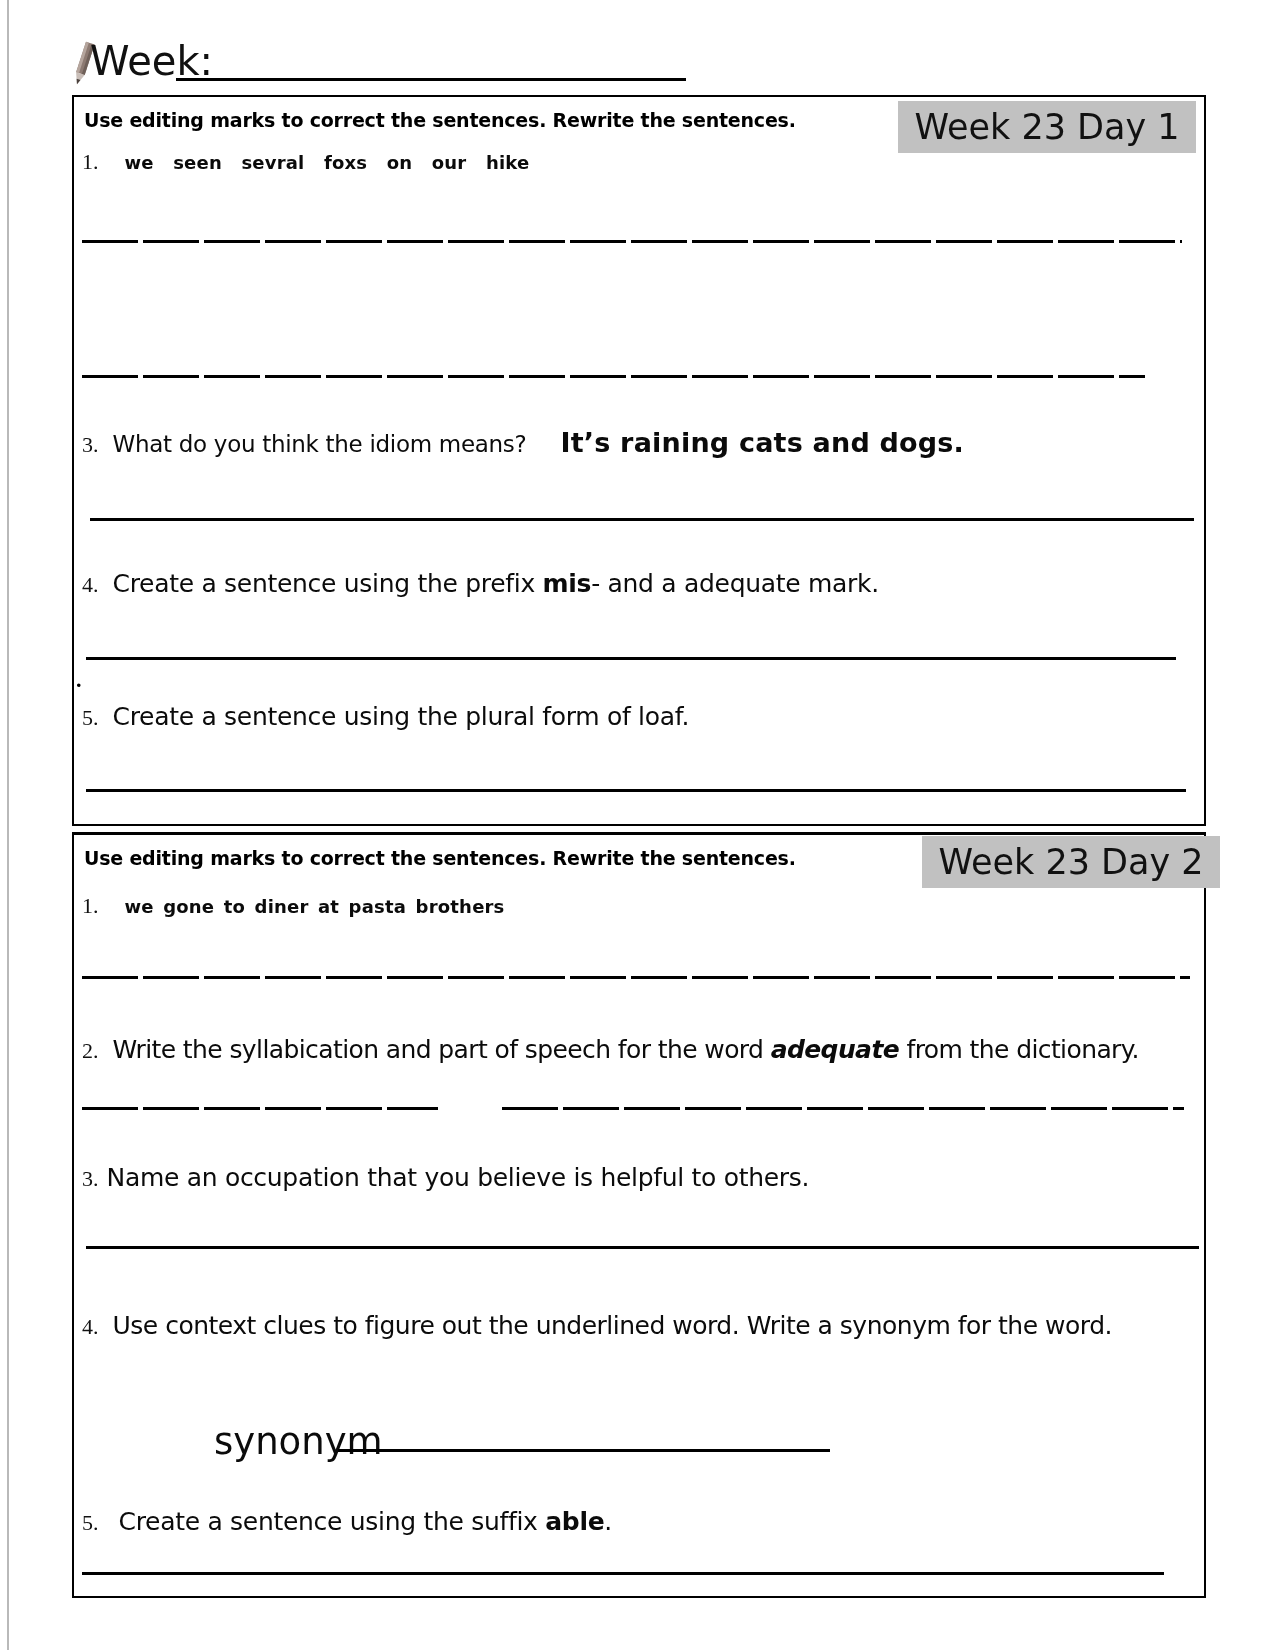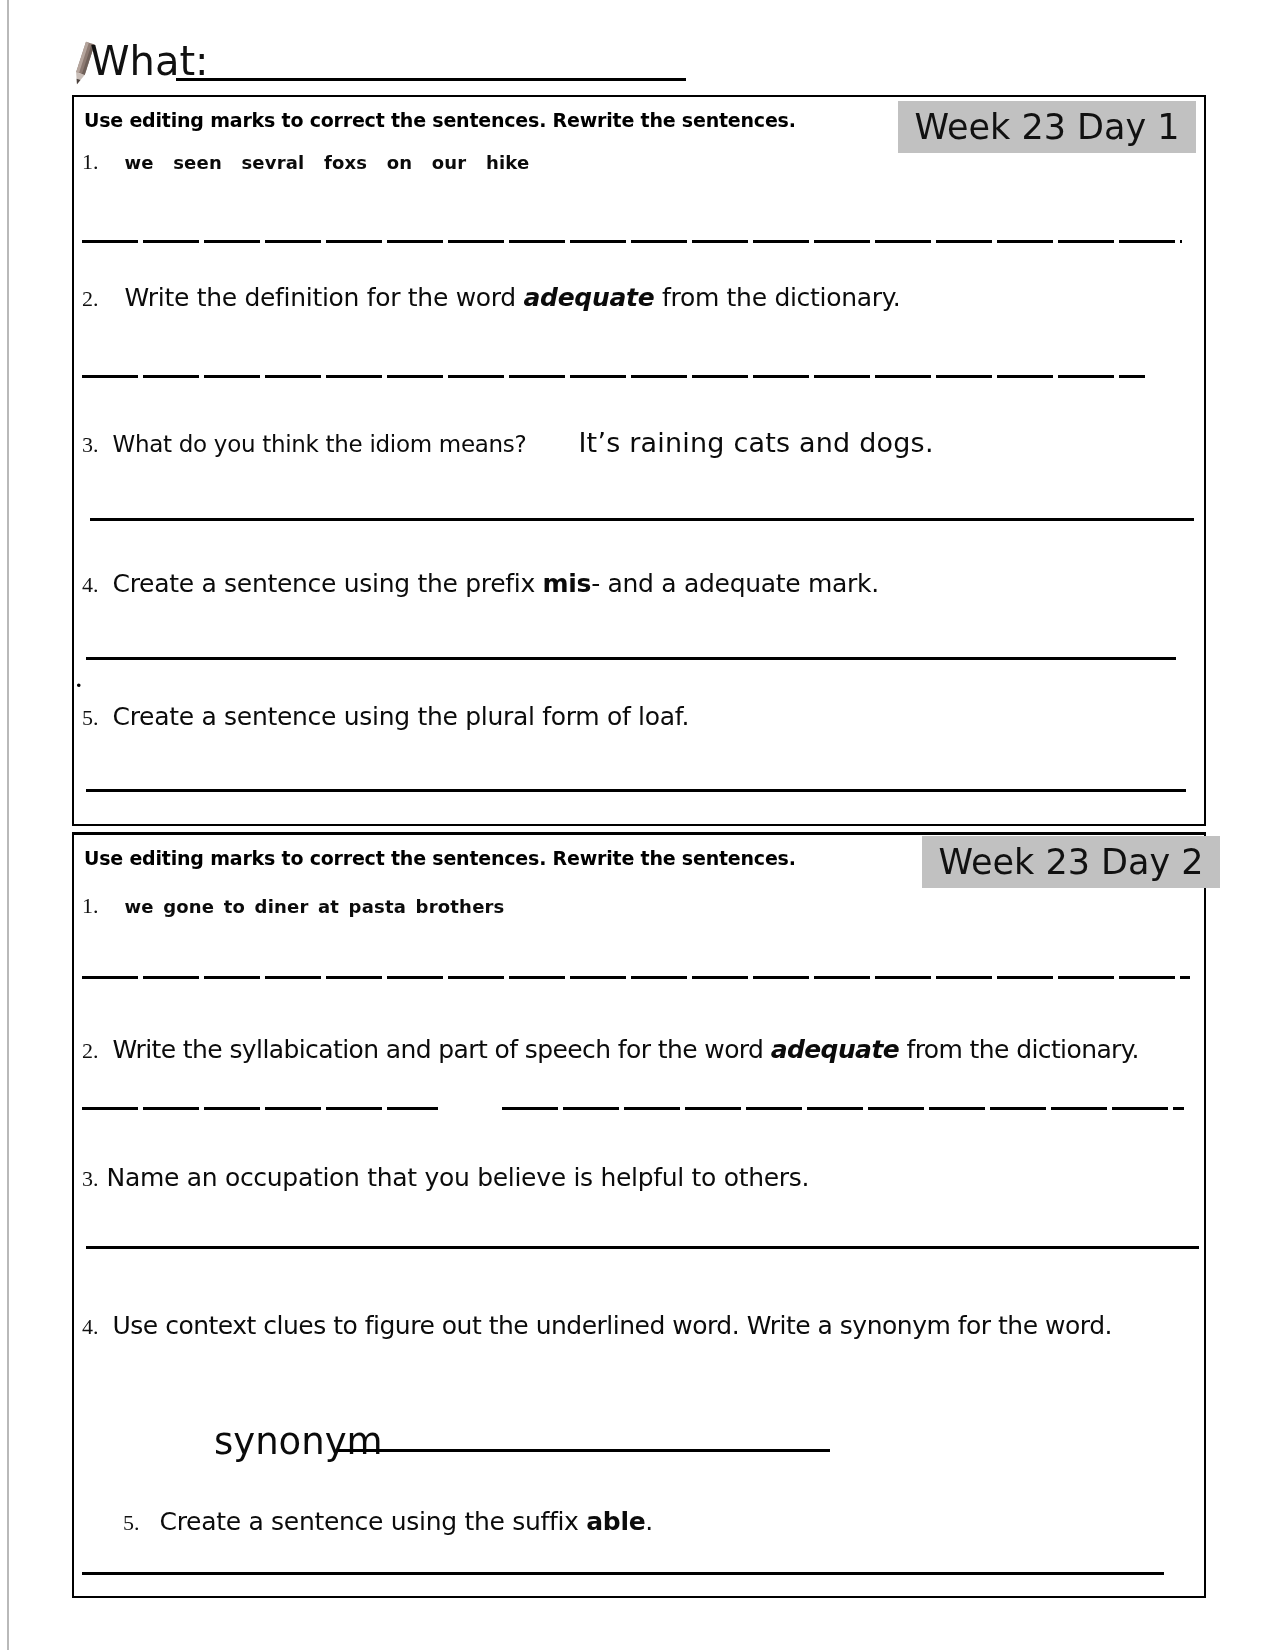--- a/index.html
+++ b/index.html
@@ -50,21 +50,21 @@
     font-family:"Liberation Serif", serif;
     font-size:22px;color:#111;
     display:inline-block;
   }
   .qtext{font-size:25px;color:#0b0b0b;letter-spacing:-0.3px;}
   .qtext.big-bold{font-size:18px;font-weight:bold;letter-spacing:0.2px;}
   .ws-wide{word-spacing:13px;}
   .ws-med{word-spacing:3px;}
   .em-bi{font-weight:bold;font-style:italic;}
   .em-b{font-weight:bold;}
-  .em-idiom{font-weight:normal;font-size:27px;margin-left:52px;letter-spacing:0.2px;}
+  .em-idiom{font-weight:bold;font-size:27px;margin-left:34px;letter-spacing:0.2px;}
   .gap1{display:inline-block;width:26px;}
   .gap2{display:inline-block;width:14px;}
   .answer-line{position:absolute;height:3px;}
   .line-solid{background:#000;}
   .line-dash{background:repeating-linear-gradient(90deg,#000 0 56px,rgba(0,0,0,0) 56px 61px);}
   .stray{position:absolute;font-family:"Liberation Serif", serif;font-size:22px;font-weight:bold;}
   .ctx-sentence{font-size:26px;font-weight:bold;letter-spacing:-0.3px;}
   .ctx-sentence .em-x{text-shadow:0 0 0.9px #000;}
   .syn-label{position:absolute;font-size:37px;color:#0b0b0b;}
 </style>
@@ -77,36 +77,33 @@
   <div class="name-row">
     <svg class="pencil" viewBox="0 0 30 48">
       <g transform="rotate(18 15 24)">
         <rect x="11" y="2" width="9" height="32" fill="#8d7a72"></rect>
         <rect x="11" y="2" width="3" height="32" fill="#b5a59d"></rect>
         <rect x="17" y="2" width="3" height="32" fill="#6f6059"></rect>
         <polygon points="11,34 20,34 15.5,45" fill="#c9beb8"></polygon>
         <polygon points="13.5,40 17.5,40 15.5,45" fill="#4a413c"></polygon>
       </g>
     </svg>
-    <span class="name-label">What:</span>
+    <span class="name-label">Week:</span>
   </div>
   <div class="name-line"></div>
 
   <div class="wbox box1">
     <div class="badge b1">Week 23 Day 1</div>
     <div class="instructions">Use editing marks to correct the sentences.  Rewrite the sentences.</div>
 
     <div class="q" style="top:52px;">
       <span class="qnum">1.</span><span class="gap1"></span><span class="qtext big-bold ws-wide">we seen sevral foxs on our hike</span>
     </div>
     <div class="answer-line line-dash" style="left:8px;top:143px;width:1100px;"></div>
 
-    <div class="q" style="top:186px;">
-      <span class="qnum">2.</span><span class="gap1"></span><span class="qtext">Write the definition for the word </span><span class="qtext em-bi">adequate</span><span class="qtext"> from the dictionary.</span>
-    </div>
     <div class="answer-line line-dash" style="left:8px;top:278px;width:1063px;"></div>
 
     <div class="q" style="top:330px;">
       <span class="qnum">3.</span><span class="gap2"></span><span class="qtext" style="font-size:23px;">What do you think the idiom means?</span><span class="qtext em-idiom">It’s raining cats and dogs.</span>
     </div>
     <div class="answer-line line-solid" style="left:16px;top:421px;width:1104px;"></div>
 
     <div class="q" style="top:472px;">
       <span class="qnum">4.</span><span class="gap2"></span><span class="qtext">Create a sentence using the prefix </span><span class="qtext em-b">mis</span><span class="qtext">- and a adequate mark.</span>
     </div>
@@ -141,18 +138,18 @@
     <div class="answer-line line-solid" style="left:12px;top:411px;width:1113px;"></div>
 
     <div class="q" style="top:476px;">
       <span class="qnum">4.</span><span class="gap2"></span><span class="qtext" style="letter-spacing:-0.5px;">Use context clues to figure out the underlined word.  Write a synonym for the word.</span>
     </div>
 
 
     <div class="syn-label" style="left:140px;top:585px;">synonym</div>
     <div class="answer-line line-solid" style="left:264px;top:614px;width:492px;height:2.5px;"></div>
 
-    <div class="q" style="top:672px;margin-left:41px;">
+    <div class="q" style="top:672px;">
       <span class="qnum">5.</span><span class="gap1" style="width:20px;"></span><span class="qtext">Create a sentence using the suffix </span><span class="qtext em-b">able</span><span class="qtext">.</span>
     </div>
     <div class="answer-line line-solid" style="left:8px;top:737px;width:1082px;"></div>
   </div>
 </div>
 
 </body></html>

